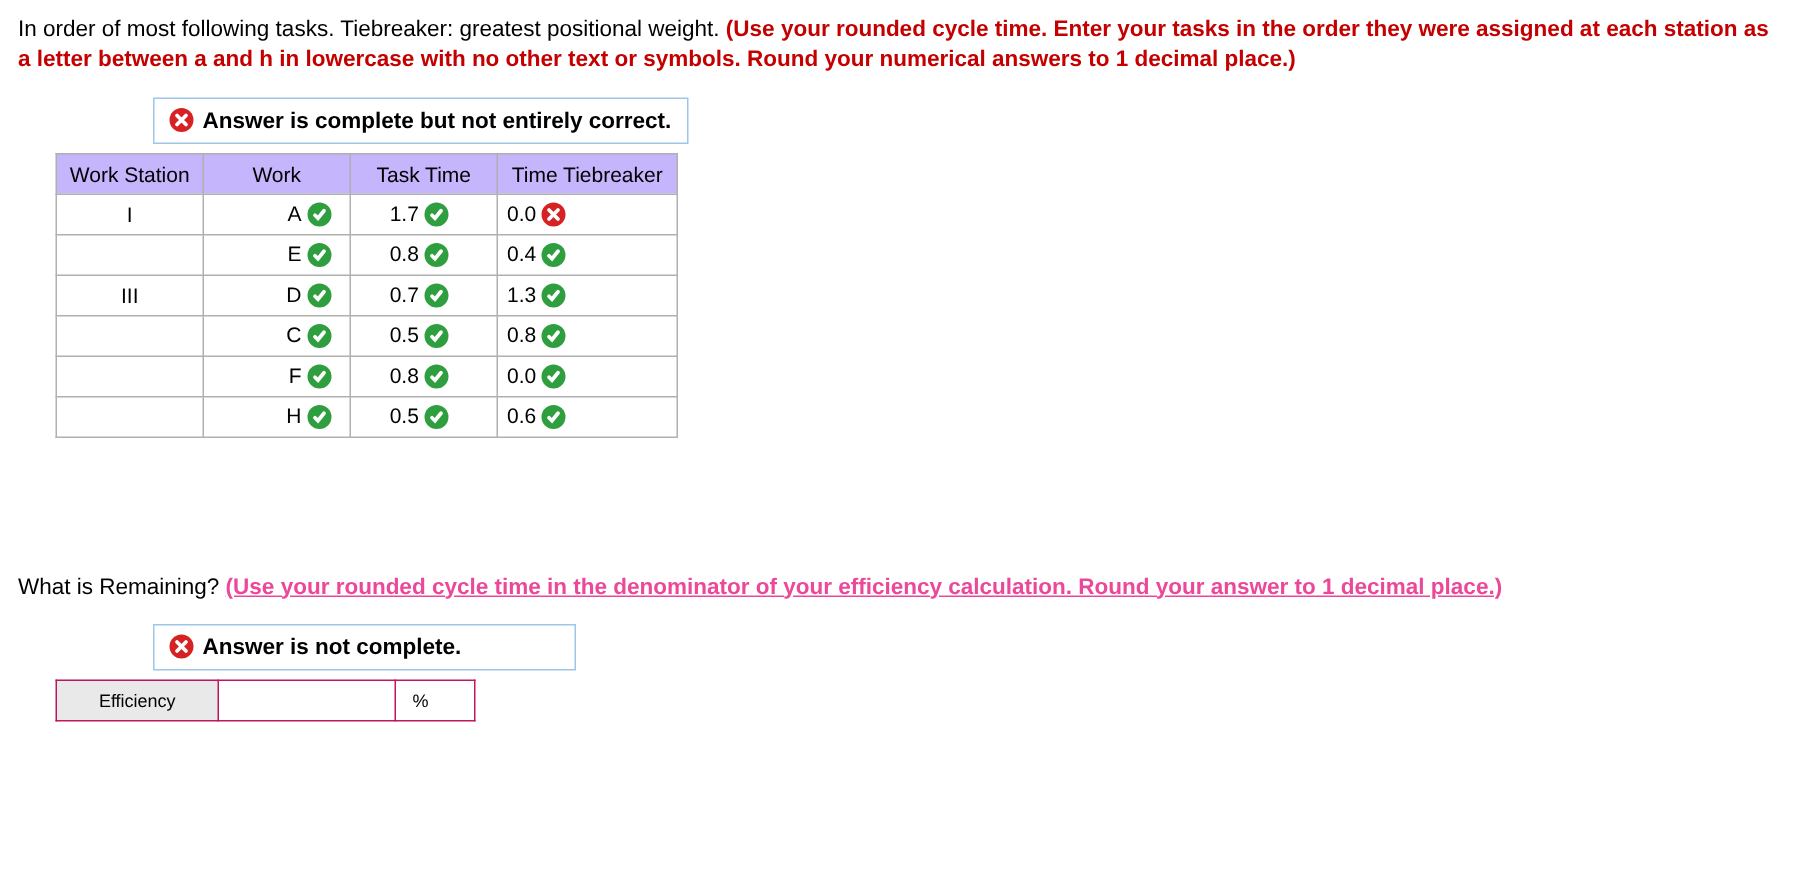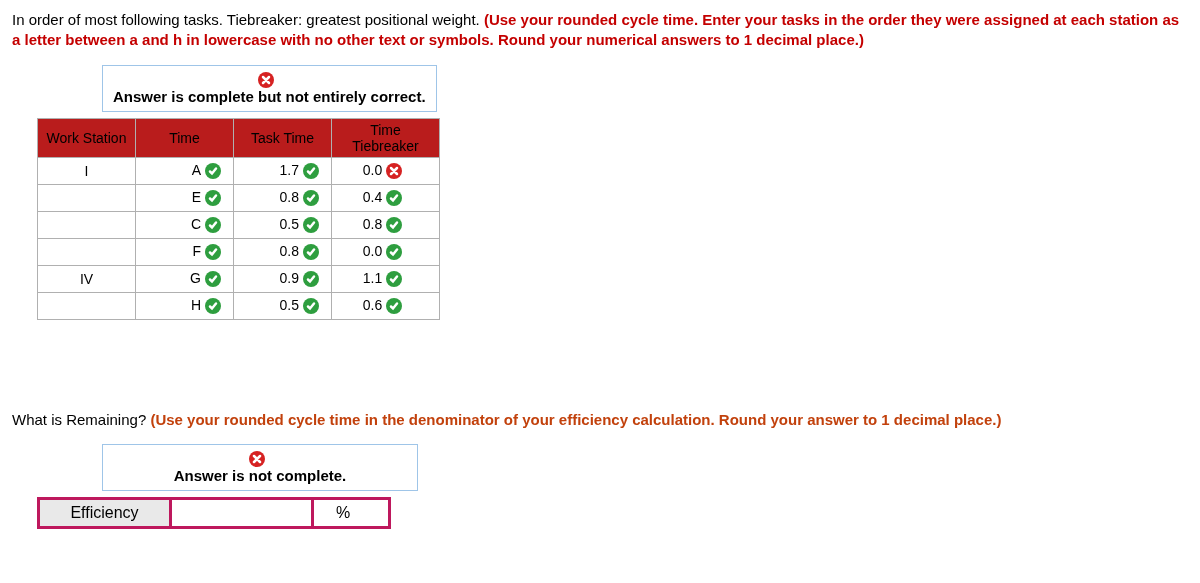--- a/index.html
+++ b/index.html
@@ -14,24 +14,23 @@
   .intro { line-height: 1.35; }
   .intro .red { color: #c40000; font-weight: bold; }
   .banner {
     border: 1px solid #9fc5e8;
     margin-top: 14px;
     padding: 6px 10px;
     display: inline-flex;
     align-items: center;
     font-weight: bold;
     font-size: 15px;
-    flex-direction: column;
   }
   .banner.wide { margin-left: 90px; }
-  .banner.short { margin-left: 90px; width: 316px; box-sizing: border-box; }
+  .banner.short { margin-left: 90px; width: 282px; box-sizing: border-box; }
   .icon {
     display: inline-flex;
     width: 16px; height: 16px;
     border-radius: 50%;
     align-items: center; justify-content: center;
     margin-right: 6px;
     flex: 0 0 auto;
   }
   .icon.green { background:#2e9e3f; }
   .icon.red   { background:#d62222; }
@@ -43,40 +42,40 @@
     border-collapse: collapse;
     margin-top: 6px;
     margin-left: 25px;
   }
   table.tasks th, table.tasks td {
     border: 1px solid #b0b0b0;
     font-size: 14px;
     padding: 3px 6px;
     height: 20px;
   }
-  table.tasks th { background:#b91c1c; font-weight: normal; text-align:center; }
+  table.tasks th { background:#c4b5fd; font-weight: normal; text-align:center; }
   table.tasks td.ws { text-align:center; width:85px; }
   table.tasks td.task { text-align:right; width:85px; padding-right:6px; }
-  table.tasks td.tt   { text-align:right; width:85px; padding-right:6px; }
-  table.tasks td.tr   { text-align:center; width:95px; padding-right:6px; }
+  table.tasks td.tt   { text-align:center; width:85px; padding-right:6px; }
+  table.tasks td.tr   { text-align:left; width:95px; padding-right:18px; }
 
   .gap { height: 90px; }
 
   .q2 { line-height:1.35; }
-  .q2 .red { color:#c2410c; font-weight:bold; }
+  .q2 .red { color:#ec4899; font-weight:bold;text-decoration:underline; }
 
   table.eff {
     border-collapse: collapse;
     margin-top: 6px;
     margin-left: 25px;
   }
   table.eff th, table.eff td {
-    border:3px solid #be185d;
-    font-size:16px;
-    padding:3px 22px;
+    border:1px solid #be185d;
+    font-size:12px;
+    padding:3px 11px;
     height:20px;
   }
   table.eff th { background:#e9e9e9; font-weight:normal; width:85px; text-align:center;}
   table.eff td.val { width:95px; }
   table.eff td.unit { width:30px; text-align:left;}
 </style>
 </head>
 <body>
 
 
@@ -91,21 +90,21 @@
         <path d="M2 2 L8 8 M8 2 L2 8"></path>
       </svg>
     </span>
   <span>Answer is complete but not entirely correct.</span>
 </div>
 
 <table class="tasks">
   <thead>
     <tr>
       <th>Work Station</th>
-      <th>Time</th>
+      <th>Work</th>
       <th>Task Time</th>
       <th>Time Tiebreaker</th>
     </tr>
   </thead>
   <tbody id="tasks-body">
       <tr>
         <td class="ws">I</td>
         <td class="task">A<span class="icon green cellmark">
             <svg viewBox="0 0 10 10">
               <path d="M2 5.5 L4 7.5 L8 2.5"></path>
@@ -134,20 +133,38 @@
               <path d="M2 5.5 L4 7.5 L8 2.5"></path>
             </svg>
           </span></td>
         <td class="tr">0.4<span class="icon green cellmark">
             <svg viewBox="0 0 10 10">
               <path d="M2 5.5 L4 7.5 L8 2.5"></path>
             </svg>
           </span></td>
       </tr>
       <tr>
+        <td class="ws">III</td>
+        <td class="task">D<span class="icon green cellmark">
+            <svg viewBox="0 0 10 10">
+              <path d="M2 5.5 L4 7.5 L8 2.5"></path>
+            </svg>
+          </span></td>
+        <td class="tt">0.7<span class="icon green cellmark">
+            <svg viewBox="0 0 10 10">
+              <path d="M2 5.5 L4 7.5 L8 2.5"></path>
+            </svg>
+          </span></td>
+        <td class="tr">1.3<span class="icon green cellmark">
+            <svg viewBox="0 0 10 10">
+              <path d="M2 5.5 L4 7.5 L8 2.5"></path>
+            </svg>
+          </span></td>
+      </tr>
+      <tr>
         <td class="ws"></td>
         <td class="task">C<span class="icon green cellmark">
             <svg viewBox="0 0 10 10">
               <path d="M2 5.5 L4 7.5 L8 2.5"></path>
             </svg>
           </span></td>
         <td class="tt">0.5<span class="icon green cellmark">
             <svg viewBox="0 0 10 10">
               <path d="M2 5.5 L4 7.5 L8 2.5"></path>
             </svg>
@@ -164,38 +181,20 @@
             <svg viewBox="0 0 10 10">
               <path d="M2 5.5 L4 7.5 L8 2.5"></path>
             </svg>
           </span></td>
         <td class="tt">0.8<span class="icon green cellmark">
             <svg viewBox="0 0 10 10">
               <path d="M2 5.5 L4 7.5 L8 2.5"></path>
             </svg>
           </span></td>
         <td class="tr">0.0<span class="icon green cellmark">
-            <svg viewBox="0 0 10 10">
-              <path d="M2 5.5 L4 7.5 L8 2.5"></path>
-            </svg>
-          </span></td>
-      </tr>
-      <tr>
-        <td class="ws">IV</td>
-        <td class="task">G<span class="icon green cellmark">
-            <svg viewBox="0 0 10 10">
-              <path d="M2 5.5 L4 7.5 L8 2.5"></path>
-            </svg>
-          </span></td>
-        <td class="tt">0.9<span class="icon green cellmark">
-            <svg viewBox="0 0 10 10">
-              <path d="M2 5.5 L4 7.5 L8 2.5"></path>
-            </svg>
-          </span></td>
-        <td class="tr">1.1<span class="icon green cellmark">
             <svg viewBox="0 0 10 10">
               <path d="M2 5.5 L4 7.5 L8 2.5"></path>
             </svg>
           </span></td>
       </tr>
       <tr>
         <td class="ws"></td>
         <td class="task">H<span class="icon green cellmark">
             <svg viewBox="0 0 10 10">
               <path d="M2 5.5 L4 7.5 L8 2.5"></path>

